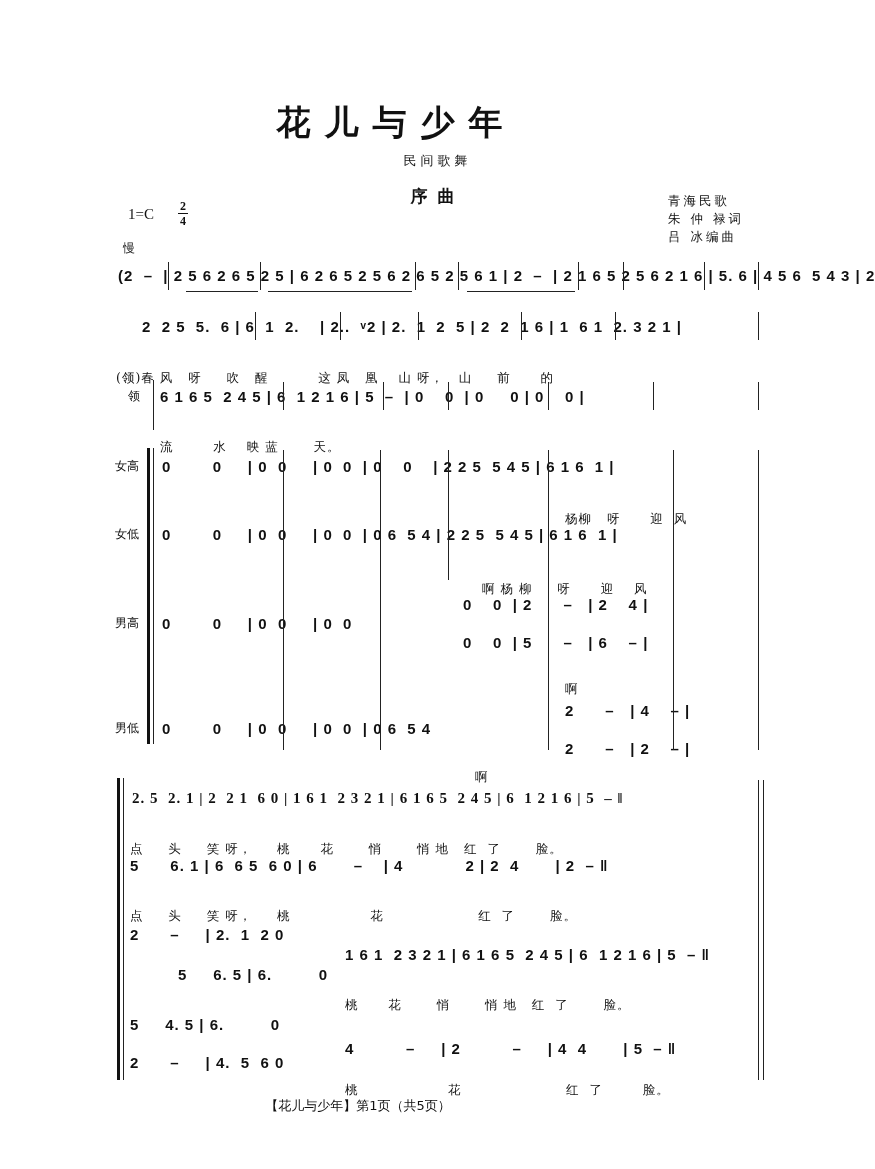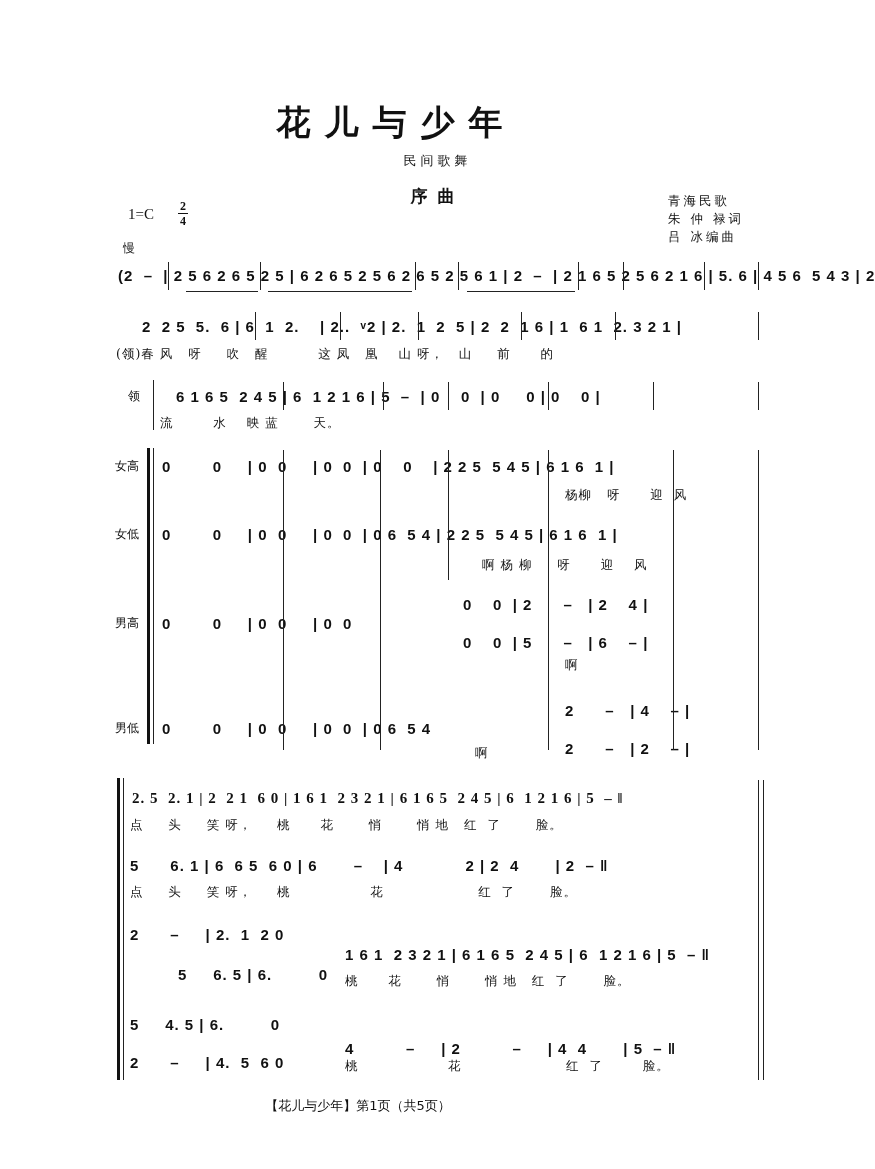--- a/index.html
+++ b/index.html
@@ -7,21 +7,21 @@
   .abs{position:absolute;}
   .title{left:0;width:793px;top:100px;text-align:center;font-size:34px;font-weight:bold;letter-spacing:14px;font-family:"DejaVu Sans",sans-serif;}
   .subtitle{left:0;width:875px;top:152px;text-align:center;font-size:13px;letter-spacing:4px;font-family:"DejaVu Serif",serif;}
   .section{left:0;width:875px;top:185px;text-align:center;font-size:17px;font-weight:bold;letter-spacing:10px;}
   .credits{left:668px;top:192px;font-size:12.5px;line-height:18px;letter-spacing:3px;font-family:"DejaVu Serif",serif;}
   .key{left:128px;top:206px;font-size:15px;font-family:"Liberation Serif",serif;}
   .frac{left:178px;top:200px;font-size:12px;font-weight:bold;line-height:12px;text-align:center;font-family:"Liberation Serif",serif;}
   .frac .bar{border-top:1px solid #111;width:10px;margin:1px 0;}
   .tempo{left:123px;top:240px;font-size:12px;}
   .line{font-size:15px;font-weight:bold;white-space:pre;font-family:"Liberation Sans",sans-serif;letter-spacing:1px;}
-  .lyr{font-size:12.5px;white-space:pre;font-family:"DejaVu Serif",serif;letter-spacing:1px;}
+  .lyr{font-size:12.5px;white-space:pre;font-family:"DejaVu Serif",serif;letter-spacing:1px;margin-top:24px;}
   .vlabel{font-size:12px;font-family:"DejaVu Serif",serif;}
   .bar{position:absolute;width:1px;background:#222;}
   .thick{position:absolute;width:3px;background:#111;}
   .hline{position:absolute;height:1px;background:#222;}
   .footer{left:0;width:716px;top:1097px;text-align:center;font-size:13px;}
 </style>
 </head>
 <body>
 
 <div class="abs title">花儿与少年</div>
@@ -57,21 +57,21 @@
 <div class="abs lyr" style="left:116px;top:346px;">(领)春 风   呀     吹   醒          这 凤   凰    山 呀，   山     前      的</div>
 <div class="bar" style="left:255px;top:312px;height:28px;"></div>
 <div class="bar" style="left:340px;top:312px;height:28px;"></div>
 <div class="bar" style="left:418px;top:312px;height:28px;"></div>
 <div class="bar" style="left:521px;top:312px;height:28px;"></div>
 <div class="bar" style="left:615px;top:312px;height:28px;"></div>
 <div class="bar" style="left:758px;top:312px;height:28px;"></div>
 
 <div class="abs vlabel" style="left:128px;top:388px;">领</div>
 <div class="bar" style="left:153px;top:380px;height:50px;"></div>
-<div class="abs line" style="left:176px;top:388px;">6 1 6 5  2 4 5 | 6  1 2 1 6 | 5  –  | 0    0  | 0     0 | 0    0 |</div>
+<div class="abs line" style="left:160px;top:388px;">6 1 6 5  2 4 5 | 6  1 2 1 6 | 5  –  | 0    0  | 0     0 | 0    0 |</div>
 <div class="abs lyr" style="left:160px;top:415px;">流        水    映 蓝       天。</div>
 <div class="bar" style="left:283px;top:382px;height:28px;"></div>
 <div class="bar" style="left:383px;top:382px;height:28px;"></div>
 <div class="bar" style="left:448px;top:382px;height:28px;"></div>
 <div class="bar" style="left:548px;top:382px;height:28px;"></div>
 <div class="bar" style="left:653px;top:382px;height:28px;"></div>
 <div class="bar" style="left:758px;top:382px;height:28px;"></div>
 
 <div class="thick" style="left:147px;top:448px;height:296px;"></div>
 <div class="bar" style="left:153px;top:448px;height:296px;"></div>

